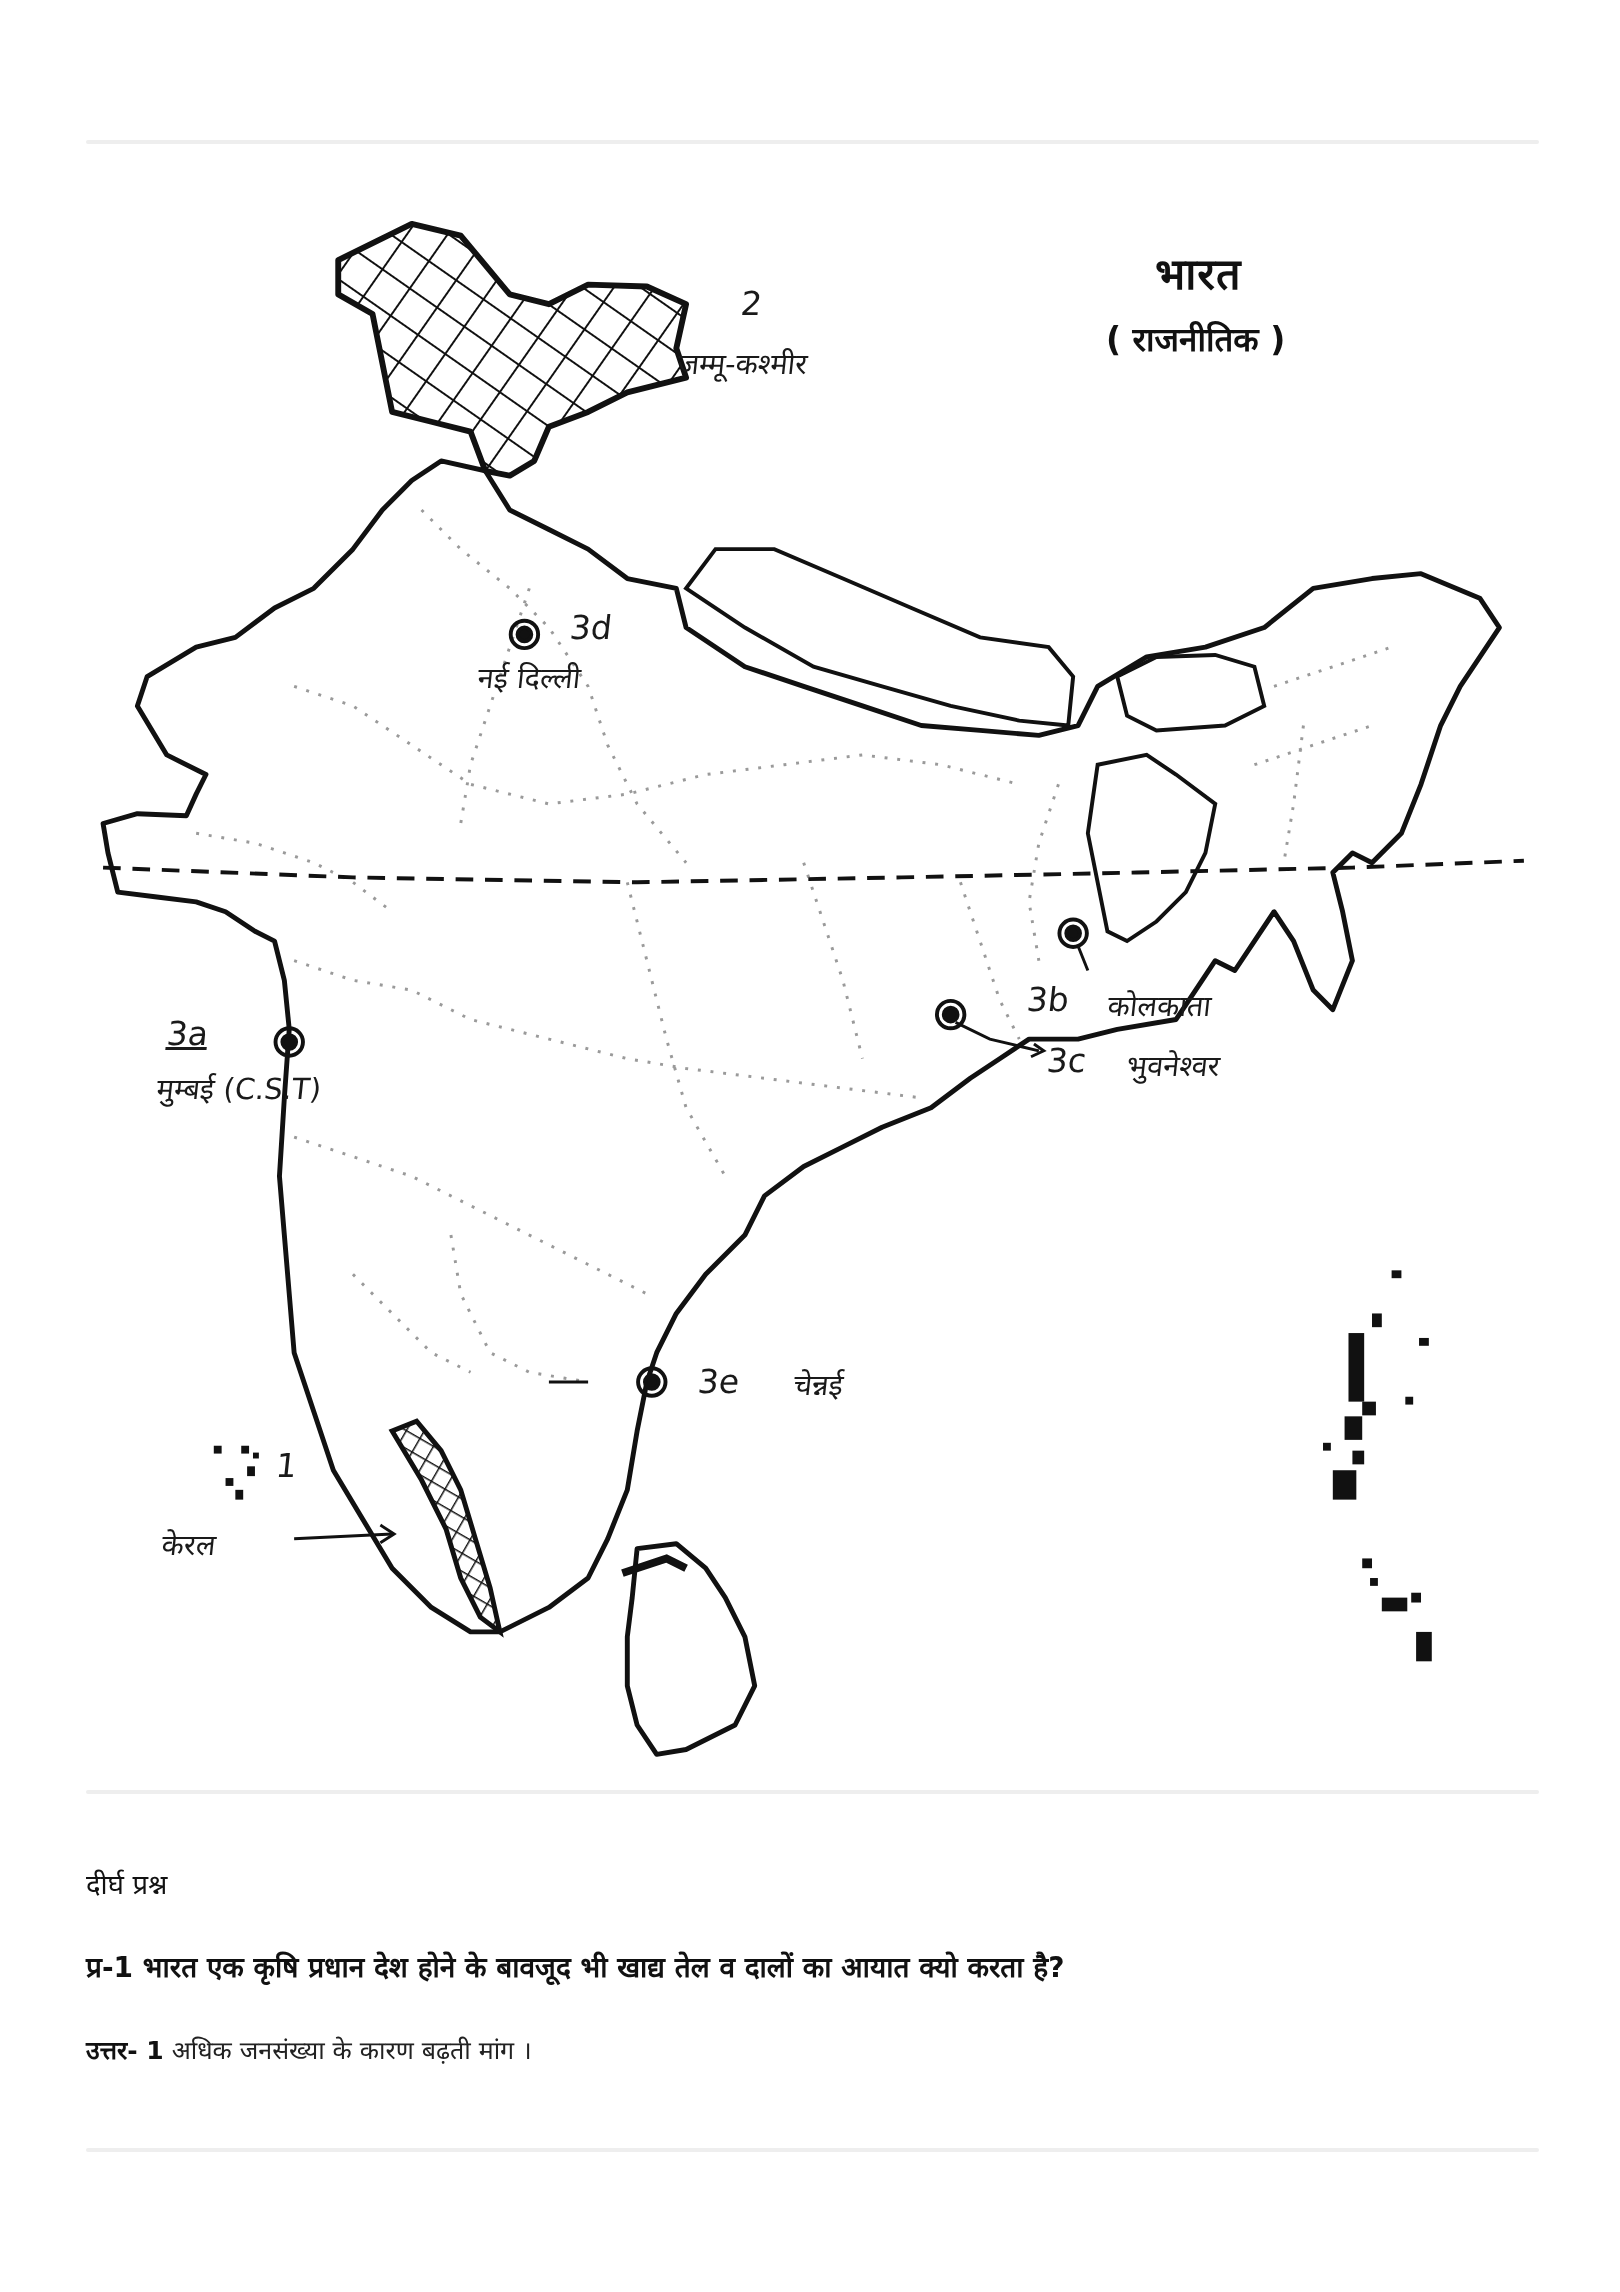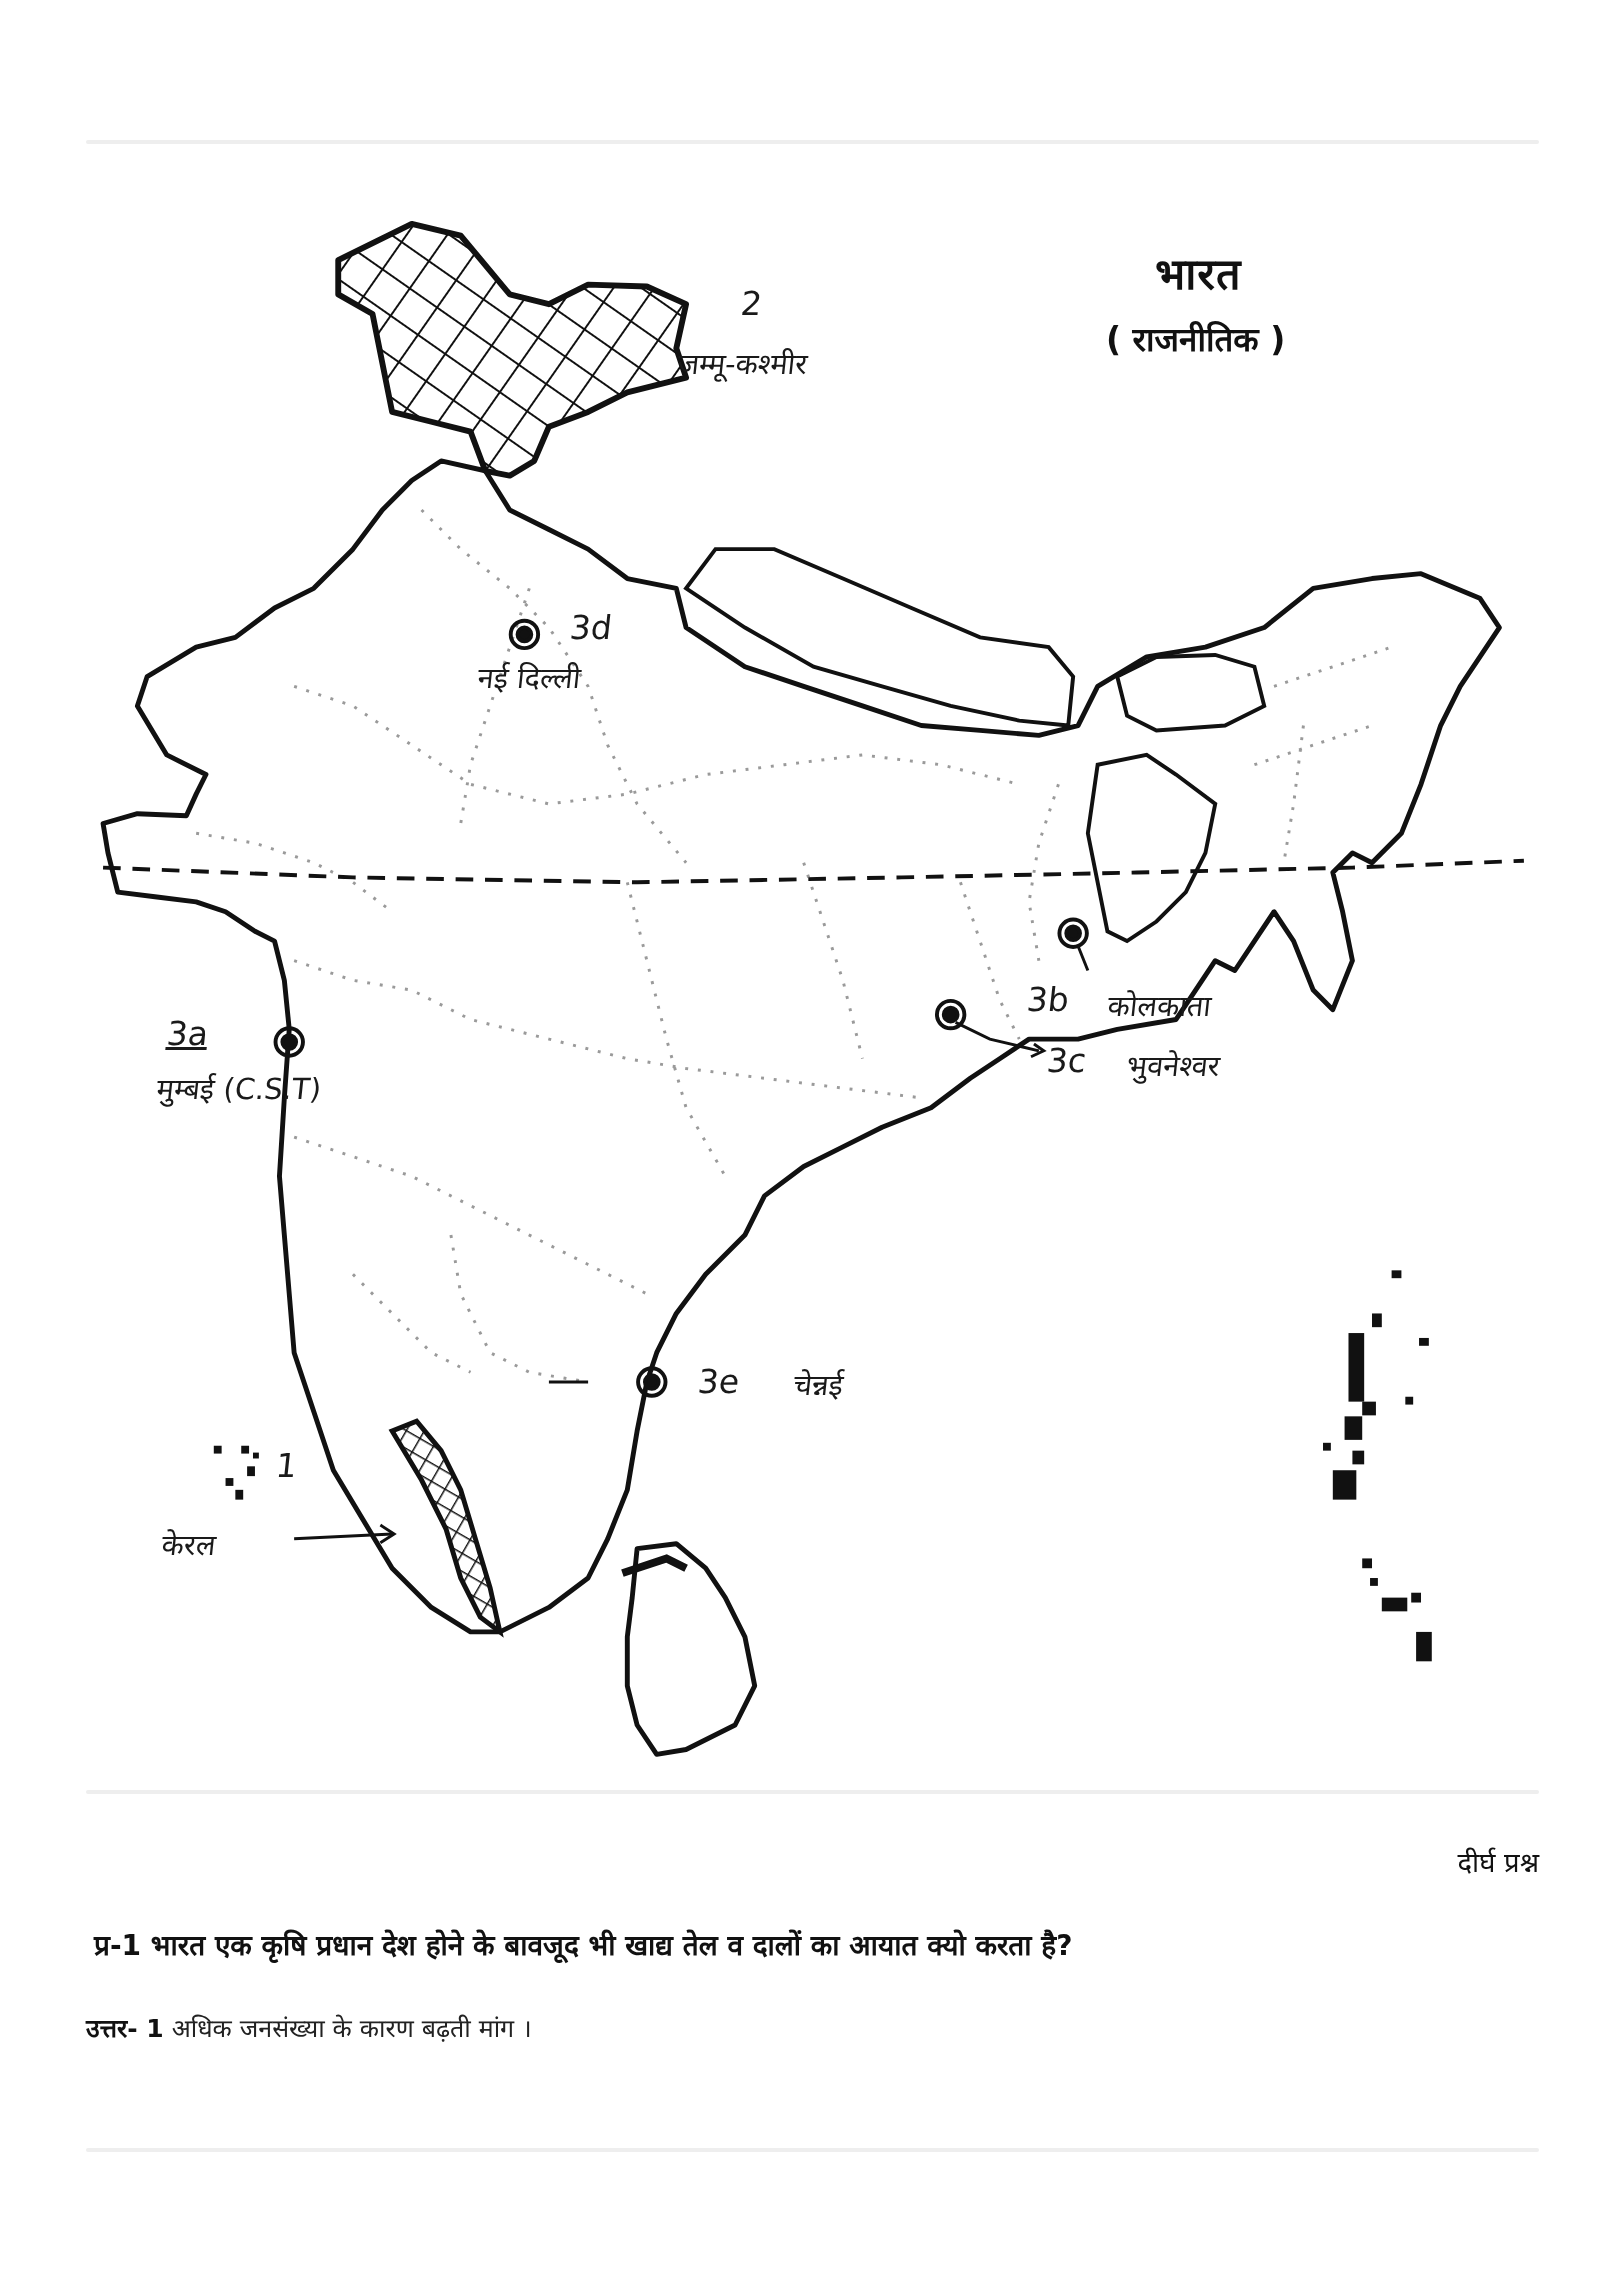--- a/index.html
+++ b/index.html
@@ -67,29 +67,28 @@
   }
   .content {
     position: absolute;
     left: 86px;
     top: 1833px;
     width: 1453px;
   }
   .section-heading {
     font-size: 27.4px;
     line-height: 39px;
-    margin: 10px 0 0 0;
-    color: #111;
-    text-align: right;
+    margin: 32px 0 0 0;
+    color: #111;
   }
   .question {
     font-size: 28px;
     font-weight: bold;
     line-height: 41px;
-    margin: 43px 0 0 8px;
+    margin: 43px 0 0 0;
     color: #111;
   }
   .answer {
     font-size: 25px;
     line-height: 39px;
     margin: 43px 0 0 0;
     color: #222;
   }
   .answer .answer-prefix {
     font-weight: bold;

